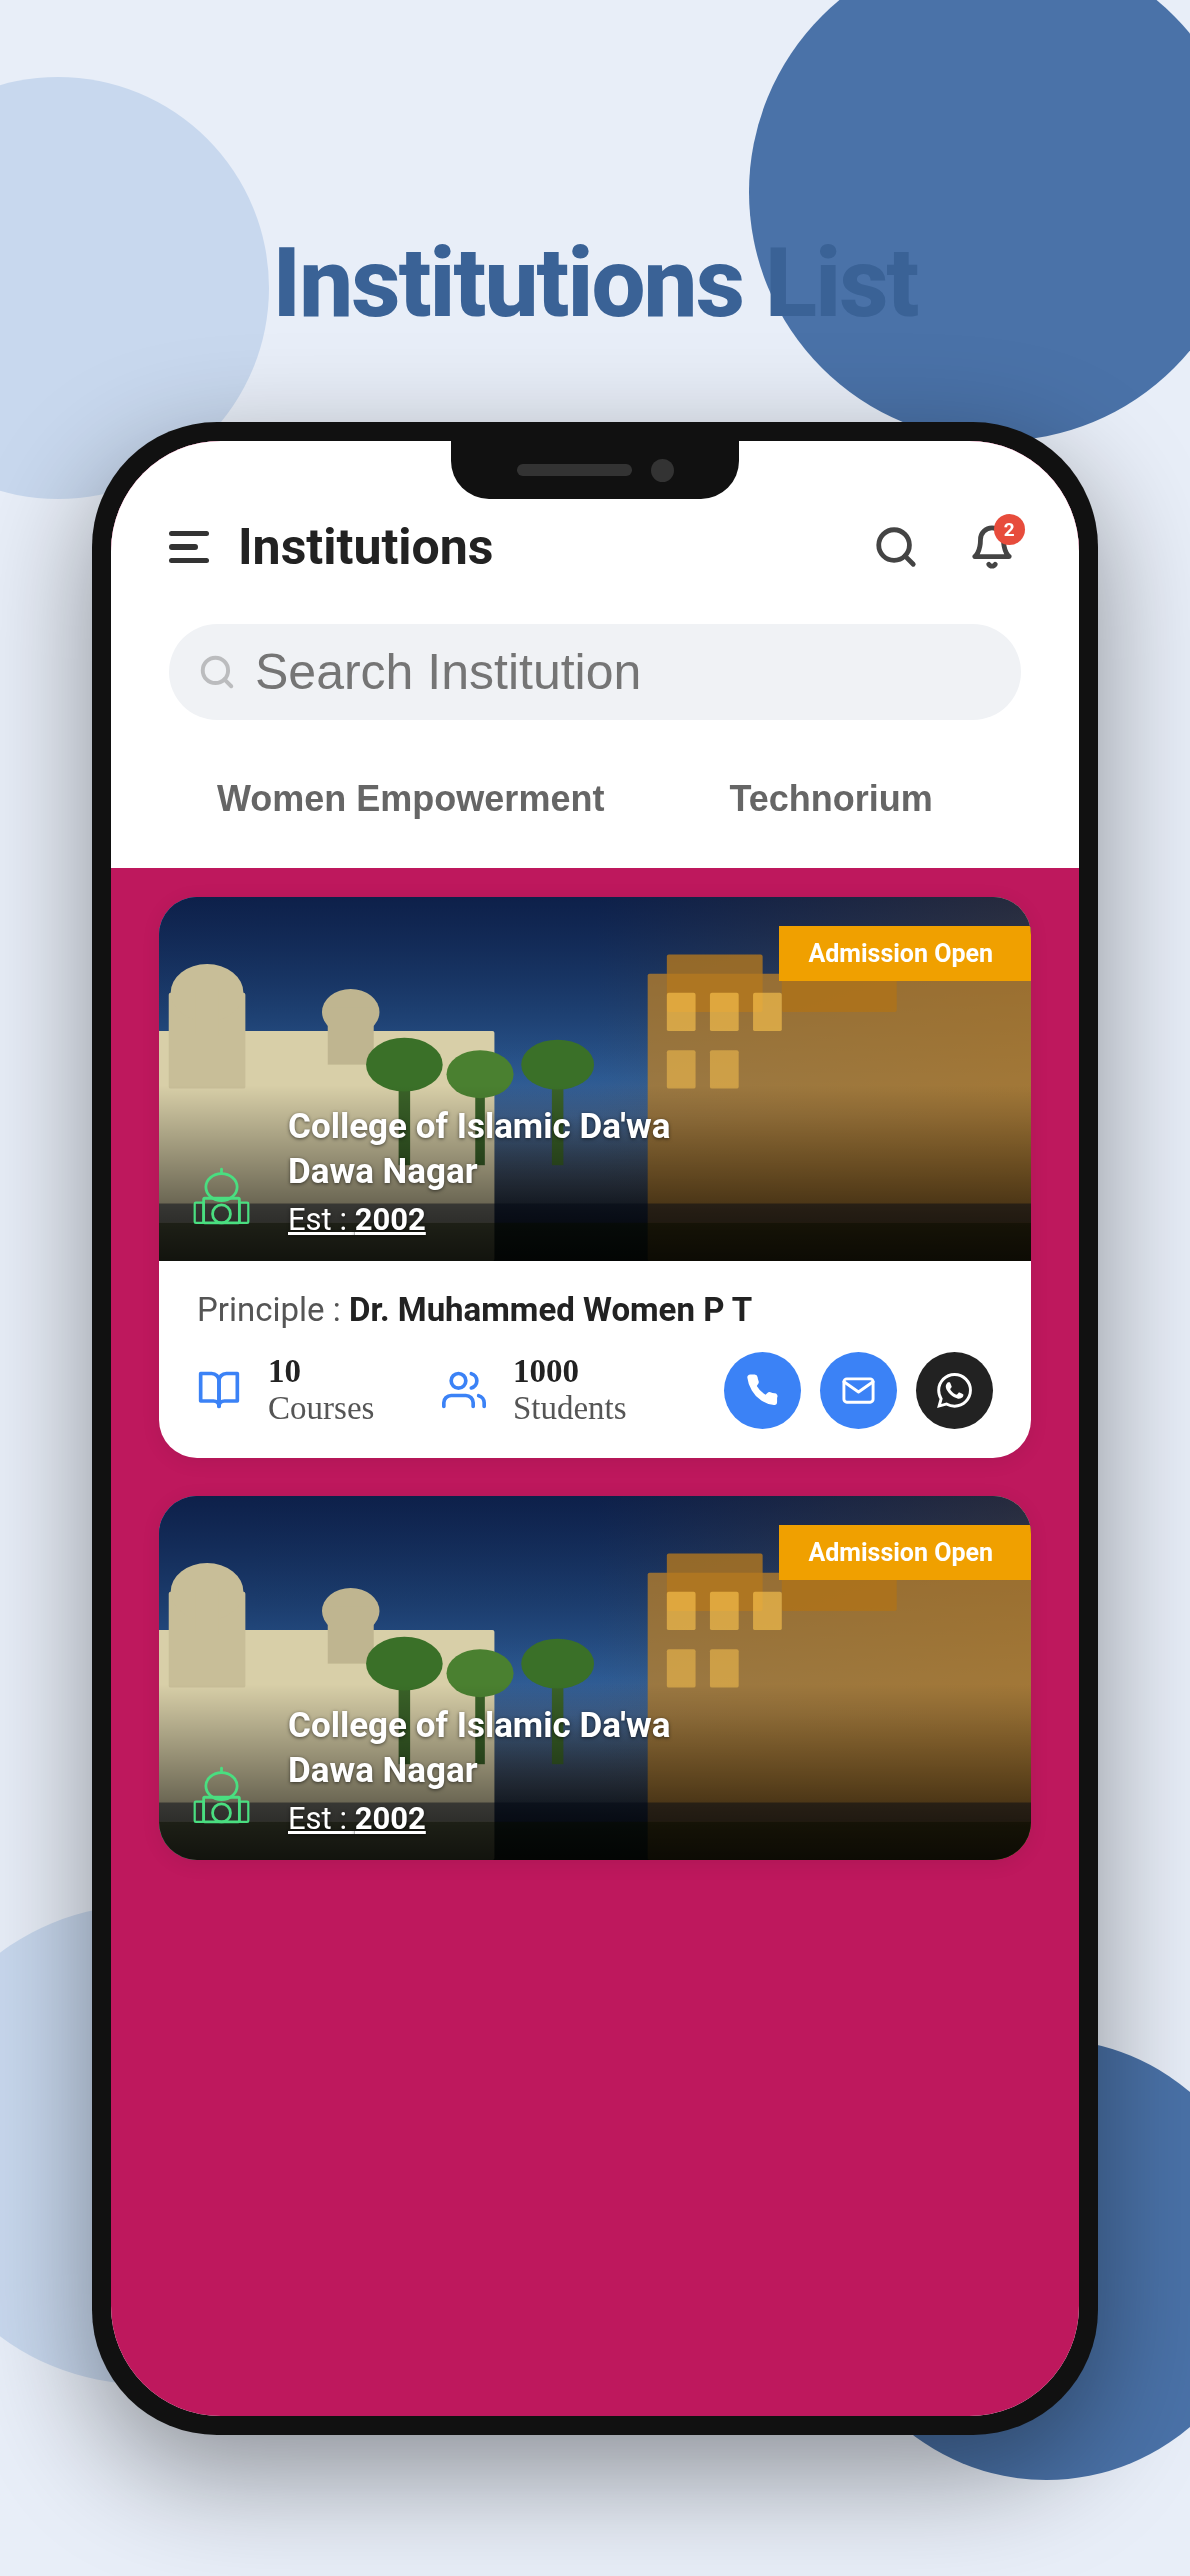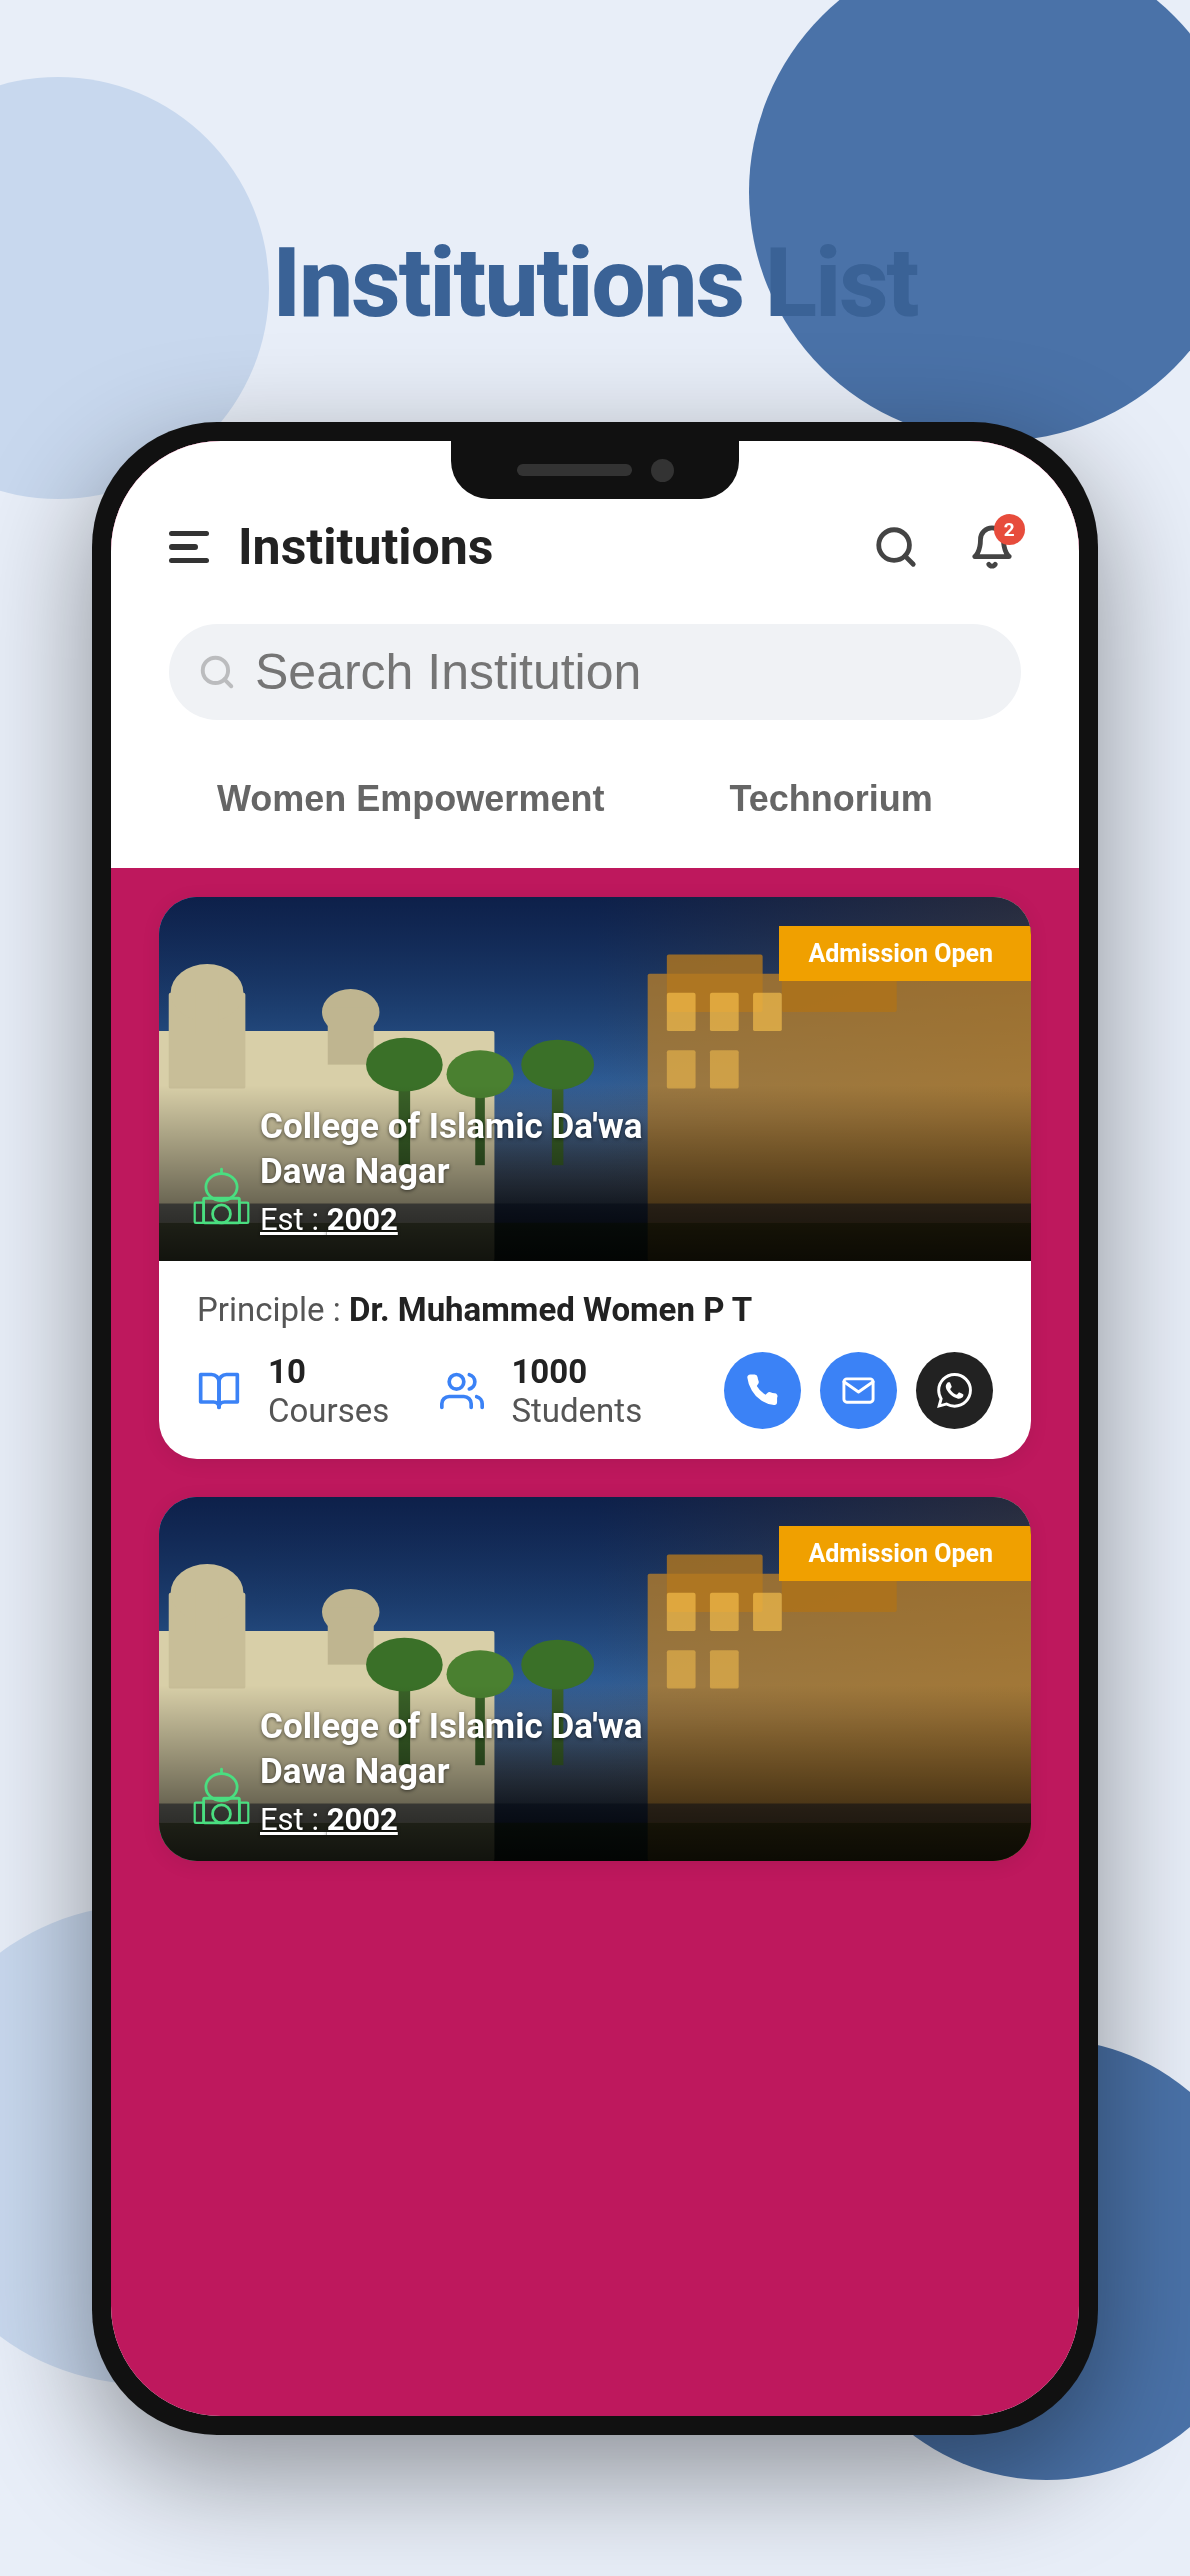--- a/index.html
+++ b/index.html
@@ -381,21 +381,21 @@
     
     .card-bottom-info {
       position: absolute;
       bottom: 0;
       left: 0;
       right: 0;
       padding: 19px 29px 23px;
       background: linear-gradient(0deg, rgba(0,0,0,0.75) 0%, transparent 100%);
       display: flex;
       align-items: flex-end;
-      gap: 5px;
+      gap: 33px;
     }
 
     .mosque-icon {
       flex-shrink: 0;
     }
 
     .card-name-est {
       flex: 1;
     }
 
@@ -439,20 +439,21 @@
     .card-stats {
       display: flex;
       align-items: center;
       gap: 38px;
     }
 
     .stat-item {
       display: flex;
       align-items: center;
       gap: 27px;
+      font-family: Liberation Serif, serif;
     }
 
     .stat-icon {
       width: 48px;
       height: 48px;
       display: flex;
       align-items: center;
       justify-content: center;
     }
 

